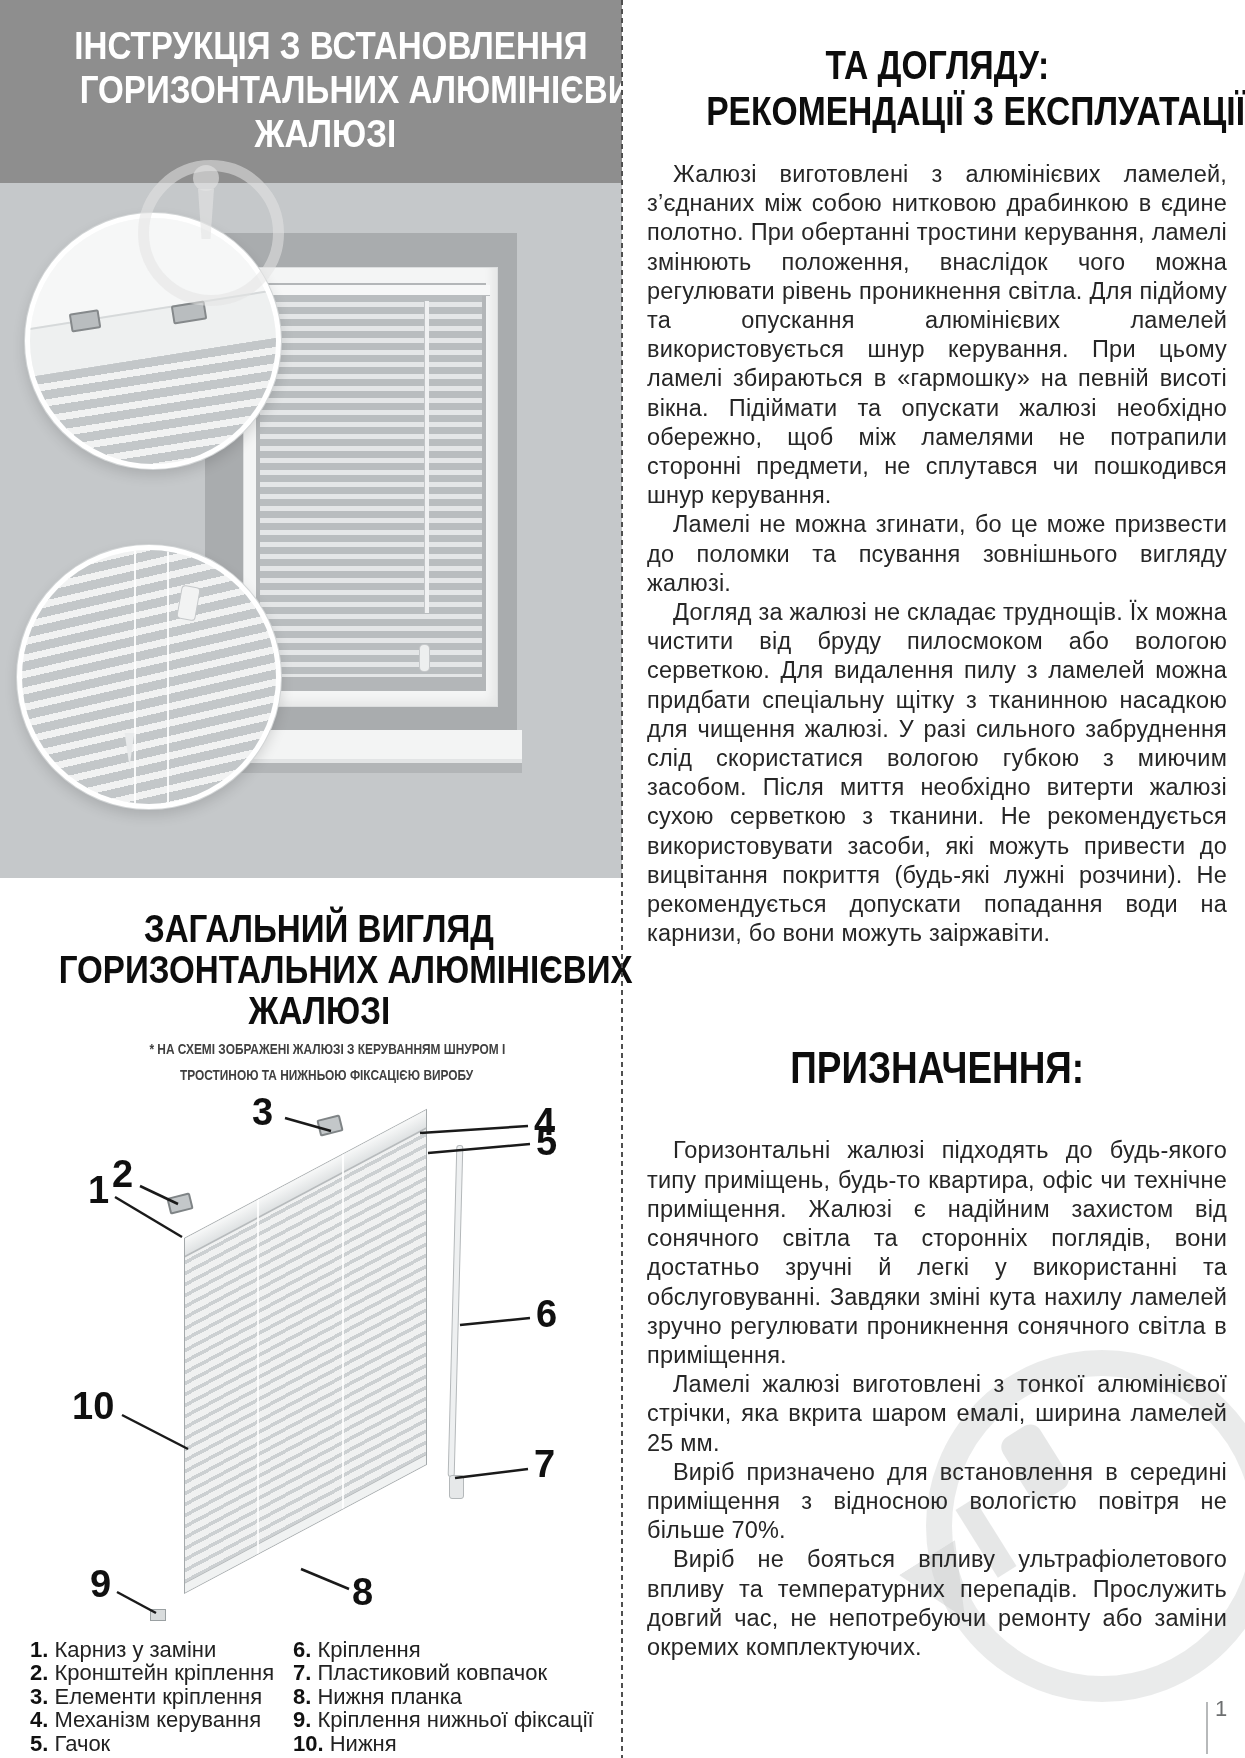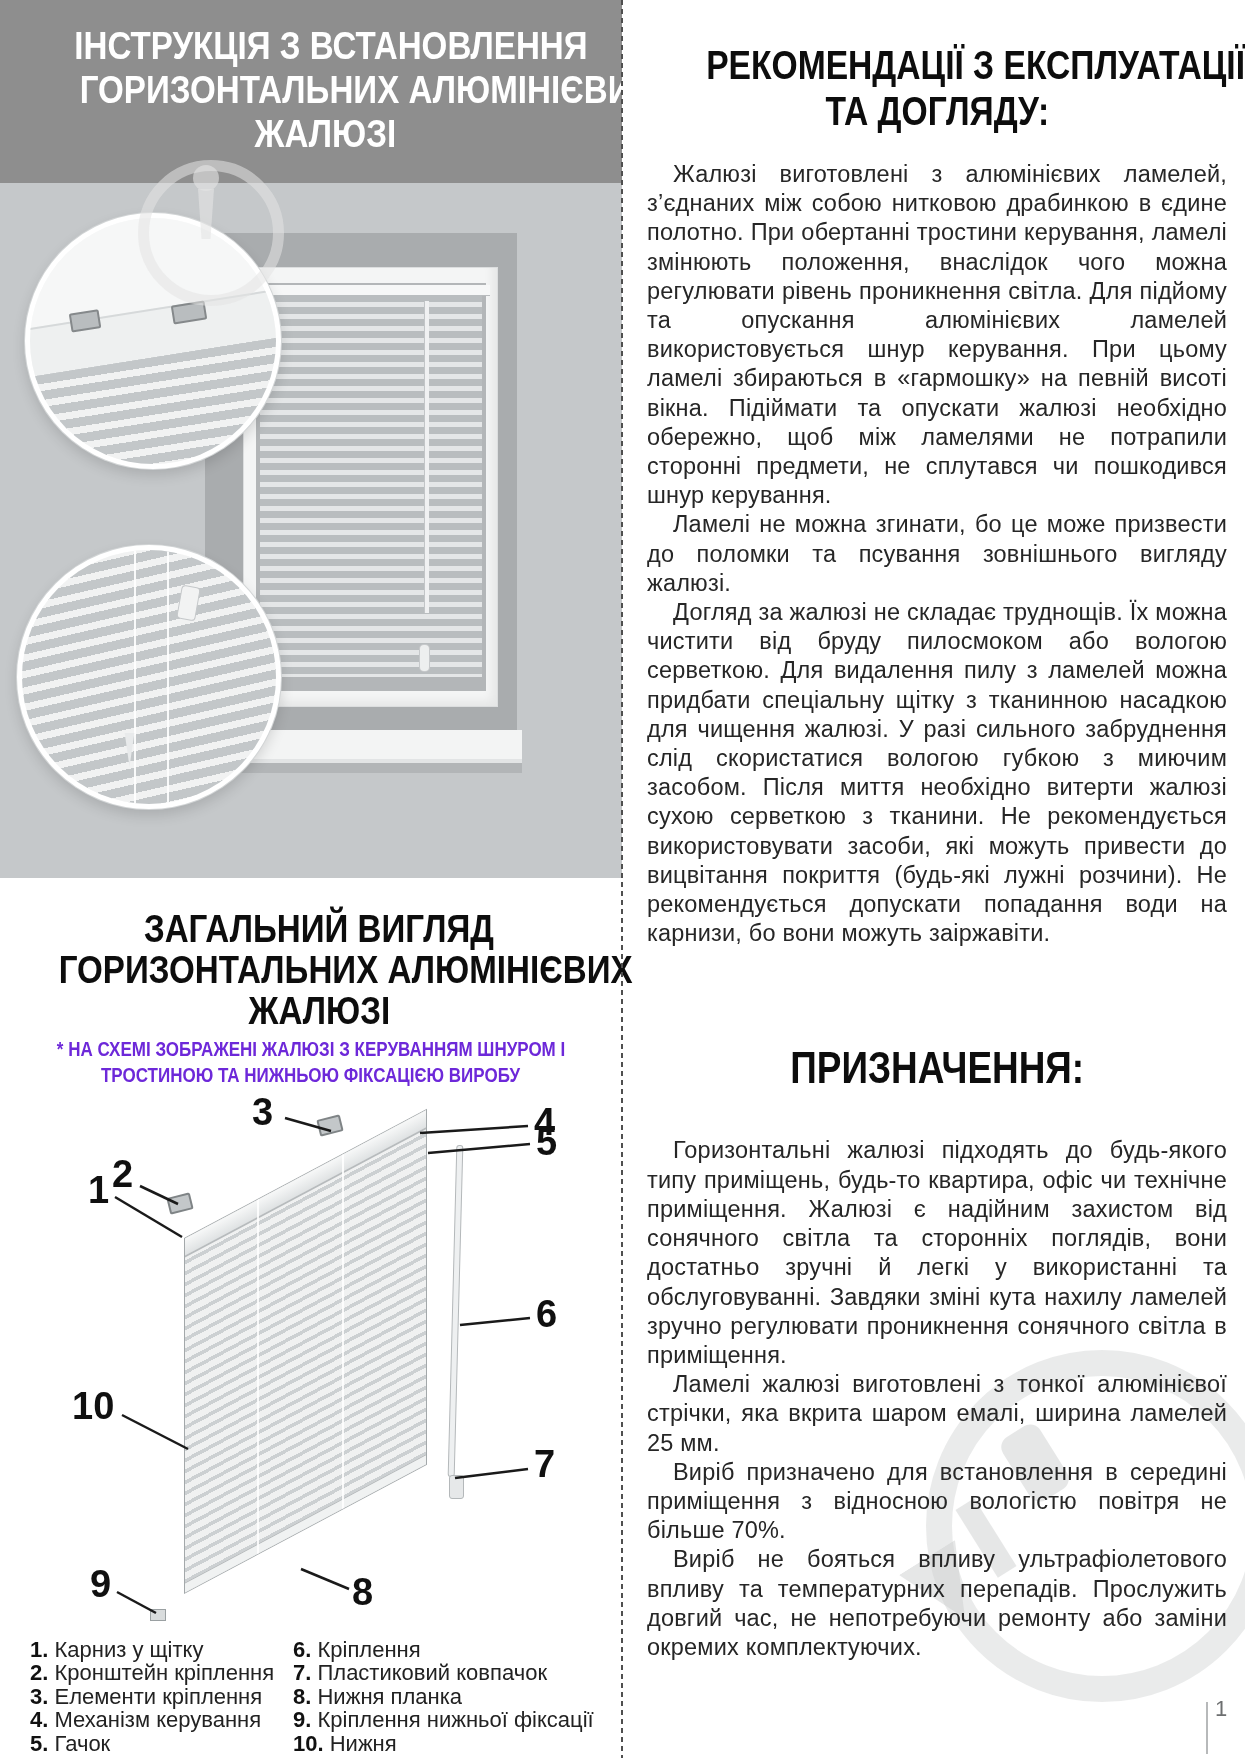--- a/index.html
+++ b/index.html
@@ -64,22 +64,22 @@
   .wm-glyph{position:absolute;z-index:0;pointer-events:none;}
   .wm-handle{left:390px;top:1426px;width:44px;height:74px;background:rgba(205,207,208,.5);
              border-radius:12px;transform:rotate(-32deg);}
   .wm-shaft{left:352px;top:1498px;width:22px;height:80px;background:rgba(205,207,208,.5);transform:rotate(-32deg);}
   .wm-tip{left:290px;top:1552px;width:66px;height:72px;background:rgba(205,207,208,.5);
           clip-path:polygon(0 0,100% 0,50% 100%);transform:rotate(-32deg);}
 
   
   .ov-title{position:absolute;left:8px;top:908px;width:622px;text-align:center;color:#0d0d0d;
             font-weight:700;font-size:39px;line-height:41px;}
-  .ov-note{position:absolute;left:0;top:1036px;width:622px;text-align:center;color:#6d28d9;
-           font-weight:700;font-size:20px;line-height:26px;}
+  .ov-note{position:absolute;left:16px;top:1036px;width:622px;text-align:center;color:#404040;
+           font-weight:700;font-size:14px;line-height:26px;}
 
   
   .diagram{position:absolute;left:0;top:1097px;width:622px;height:543px;}
   .d-blinds{position:absolute;left:184px;top:141px;width:241px;height:354px;
             transform:skewY(-28deg);transform-origin:0 0;
             background:repeating-linear-gradient(180deg,#ccd0d2 0 4px,#f0f1f1 4px 11px);
             border:1px solid #a3a8aa;}
   .d-cornice{position:absolute;left:0;top:0;width:100%;height:17px;
              background:linear-gradient(#f7f8f8,#dfe2e3);border-bottom:2px solid #b7bbbd;}
   .d-rail{position:absolute;left:0;bottom:0;width:100%;height:9px;background:#f0f2f2;border-top:1px solid #b2b6b8;}
@@ -215,21 +215,21 @@
       <div class="callout" style="left:536px;top:26px;">5</div>
       <div class="callout" style="left:536px;top:198px;">6</div>
       <div class="callout" style="left:534px;top:348px;">7</div>
       <div class="callout" style="left:352px;top:476px;">8</div>
       <div class="callout" style="left:90px;top:468px;">9</div>
       <div class="callout" style="left:72px;top:290px;">10</div>
     </div>
 
     <div class="legend">
       <div class="lcol1">
-        <div><b>1.</b> <span>Карниз у щітку</span></div>
+        <div><b>1.</b> <span>Карниз у заміни</span></div>
         <div><b>2.</b> <span>Кронштейн кріплення</span></div>
         <div><b>3.</b> <span>Елементи кріплення</span></div>
         <div><b>4.</b> <span>Механізм керування</span></div>
         <div><b>5.</b> <span>Гачок</span></div>
       </div>
       <div class="lcol2">
         <div><b>6.</b> <span>Кріплення</span></div>
         <div><b>7.</b> <span>Пластиковий ковпачок</span></div>
         <div><b>8.</b> <span>Нижня планка</span></div>
         <div><b>9.</b> <span>Кріплення нижньої фіксації</span></div>
@@ -242,22 +242,22 @@
 
   <section class="right-col">
 
     <div class="wm-ring wm-bot"></div>
     <div class="wm-glyph wm-handle"></div>
     <div class="wm-glyph wm-shaft"></div>
     <div class="wm-glyph wm-tip"></div>
 
     <div class="rc-inner">
       <div class="care-hd">
+        <div><span class="cond">ТА ДОГЛЯДУ:</span></div>
         <div><span class="cond">РЕКОМЕНДАЦІЇ З ЕКСПЛУАТАЦІЇ</span></div>
-        <div><span class="cond">ТА ДОГЛЯДУ:</span></div>
       </div>
 
       <p class="para">Жалюзі виготовлені з алюмінієвих ламелей, з’єднаних між собою нитковою драбинкою в єдине полотно. При обертанні тростини керування, ламелі змінюють положення, внаслідок чого можна регулювати рівень проникнення світла. Для підйому та опускання алюмінієвих ламелей використовується шнур керування. При цьому ламелі збираються в «гармошку» на певній висоті вікна. Підіймати та опускати жалюзі необхідно обережно, щоб між ламелями не потрапили сторонні предмети, не сплутався чи пошкодився шнур керування.</p>
       <p class="para">Ламелі не можна згинати, бо це може призвести до поломки та псування зовнішнього вигляду жалюзі.</p>
       <p class="para">Догляд за жалюзі не складає труднощів. Їх можна чистити від бруду пилосмоком або вологою серветкою. Для видалення пилу з ламелей можна придбати спеціальну щітку з тканинною насадкою для чищення жалюзі. У разі сильного забруднення слід скористатися вологою губкою з миючим засобом. Після миття необхідно витерти жалюзі сухою серветкою з тканини. Не рекомендується використовувати засоби, які можуть привести до вицвітання покриття (будь-які лужні розчини). Не рекомендується допускати попадання води на карнизи, бо вони можуть заіржавіти.</p>
 
       <div class="purpose-hd">
         <span class="cond">ПРИЗНАЧЕННЯ:</span>
       </div>
 

